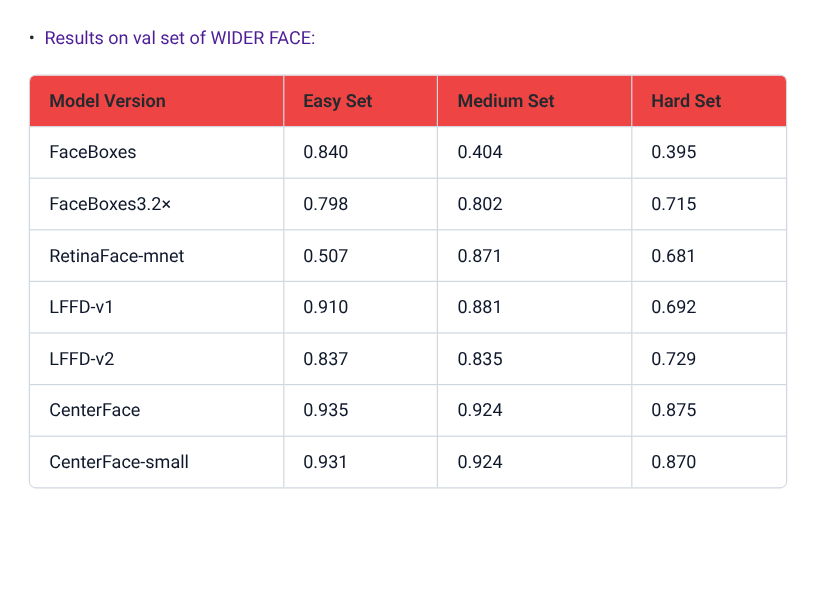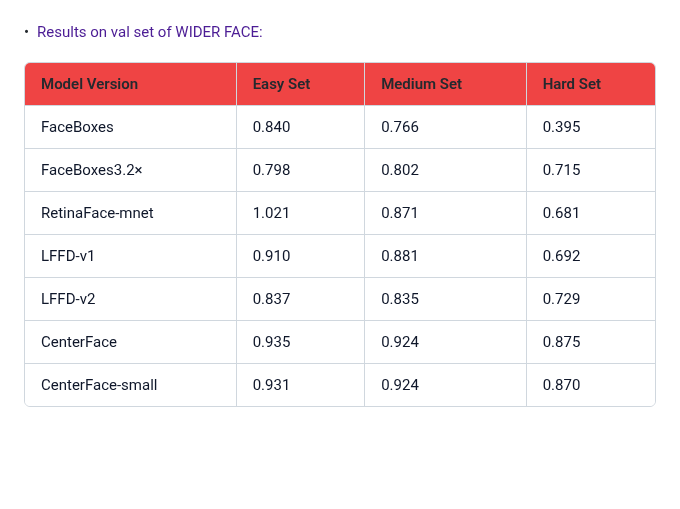--- a/index.html
+++ b/index.html
@@ -101,32 +101,32 @@
         <th>Model Version</th>
         <th>Easy Set</th>
         <th>Medium Set</th>
         <th>Hard Set</th>
       </tr>
     </thead>
     <tbody>
     <tr>
           <td>FaceBoxes</td>
           <td>0.840</td>
-          <td>0.766</td>
+          <td>0.404</td>
           <td>0.395</td>
         </tr>
         <tr>
           <td>FaceBoxes3.2×</td>
           <td>0.798</td>
           <td>0.802</td>
           <td>0.715</td>
         </tr>
         <tr>
           <td>RetinaFace-mnet</td>
-          <td>1.021</td>
+          <td>0.507</td>
           <td>0.871</td>
           <td>0.681</td>
         </tr>
         <tr>
           <td>LFFD-v1</td>
           <td>0.910</td>
           <td>0.881</td>
           <td>0.692</td>
         </tr>
         <tr>

